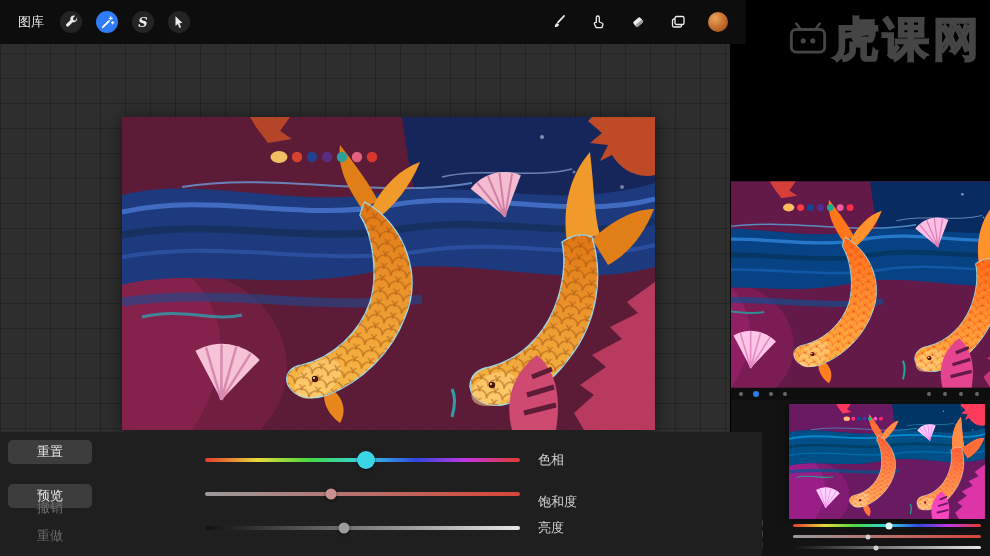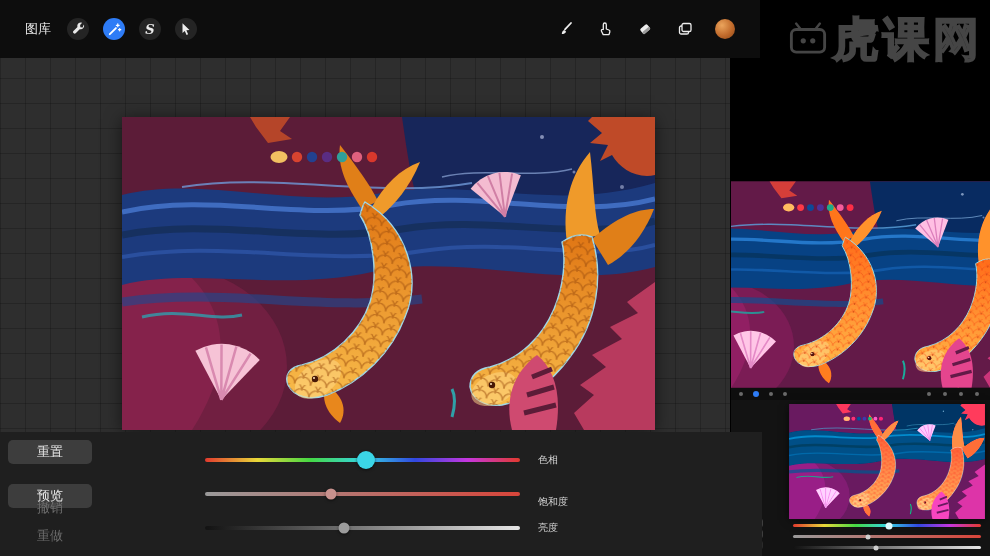--- a/index.html
+++ b/index.html
@@ -1,21 +1,21 @@
 <!DOCTYPE html>
 <html><head>
 <meta charset="utf-8">
 <style>
   html,body{margin:0;padding:0;background:#000;}
   body{font-family:"DejaVu Sans","Liberation Sans",sans-serif;}
   .stage{position:relative;width:990px;height:556px;overflow:hidden;background:#0a0a0a;}
 
   
   .app{position:absolute;left:0;top:0;width:730px;height:556px;background:#2d2d2d;}
-  .topbar{position:absolute;left:0;top:0;width:730px;height:28px;background:#0d0d0d;display:flex;align-items:center;z-index:8;padding:15px;}
+  .topbar{position:absolute;left:0;top:0;width:730px;height:28px;background:#0d0d0d;display:flex;align-items:center;z-index:8;padding:8px;}
   .gallery{color:#e9e9e9;font-size:13px;margin:0 16px 0 10px;cursor:default;}
   .tool-circ{width:22px;height:22px;border-radius:50%;background:#242424;display:flex;align-items:center;justify-content:center;margin-right:14px;flex:0 0 auto;}
   .tool-circ.active{background:#2e7cf6;}
   .tool-bare{width:20px;height:20px;display:flex;align-items:center;justify-content:center;margin-left:20px;flex:0 0 auto;}
   .spacer{flex:1;}
   .s-glyph{font-family:"DejaVu Serif","Liberation Serif",serif;font-style:italic;font-weight:bold;color:#ededed;font-size:13px;line-height:1;}
   .color-disc{width:20px;height:20px;border-radius:50%;margin:0 10px 0 20px;background:radial-gradient(circle at 35% 32%,#eba45c,#c06a2b 55%,#8a4518);}
 
   .canvas{position:absolute;left:0;top:28px;width:730px;height:404px;background-color:#2e2e2e;
     background-image:linear-gradient(rgba(0,0,0,.20) 1px,transparent 1px),linear-gradient(90deg,rgba(0,0,0,.20) 1px,transparent 1px);
@@ -29,21 +29,21 @@
     font-size:13px;display:flex;align-items:center;justify-content:center;cursor:default;}
   .pbtn.disabled{background:transparent;color:#6d6d6d;}
   .srow{position:absolute;left:205px;width:315px;height:18px;}
   .track{position:absolute;left:0;top:7px;width:100%;height:4px;border-radius:2px;}
   .track.hue{background:linear-gradient(to right,#e23a2e,#e8d839,#45d944,#35d5e2,#3148e0,#c636df,#e23a2e);}
   .track.sat{background:linear-gradient(to right,#9a9a9a,#d8453a);}
   .track.lig{background:linear-gradient(to right,#121212,#e6e6e6);}
   .knob{position:absolute;top:50%;transform:translate(-50%,-50%);border-radius:50%;box-shadow:0 1px 3px rgba(0,0,0,.6);}
   .knob-lg{width:18px;height:18px;}
   .knob-sm{width:11px;height:11px;}
-  .slabel{position:absolute;left:538px;color:#d4d4d4;font-size:10px;height:16px;line-height:16px;}
+  .slabel{position:absolute;left:538px;color:#d4d4d4;font-size:13px;height:16px;line-height:16px;}
 
   
   .rpanel{position:absolute;left:730px;top:0;width:260px;height:556px;background:#0c0c0c;border-left:1px solid #000;box-sizing:border-box;}
   .blackbox{position:absolute;left:0;top:0;width:260px;height:181px;background:#000;}
   .wm{position:absolute;right:8px;top:16px;display:flex;align-items:center;gap:6px;}
   .wm-text{font-size:46px;font-weight:bold;color:#141414;-webkit-text-stroke:2px #454545;letter-spacing:4px;line-height:1;}
 
   .thumb1{position:absolute;left:0;top:181px;width:260px;height:207px;overflow:hidden;background:#15080f;}
   .thumb1 svg{position:absolute;left:-46px;top:0;filter:hue-rotate(-12deg) saturate(1.18) brightness(1.03);}
 

